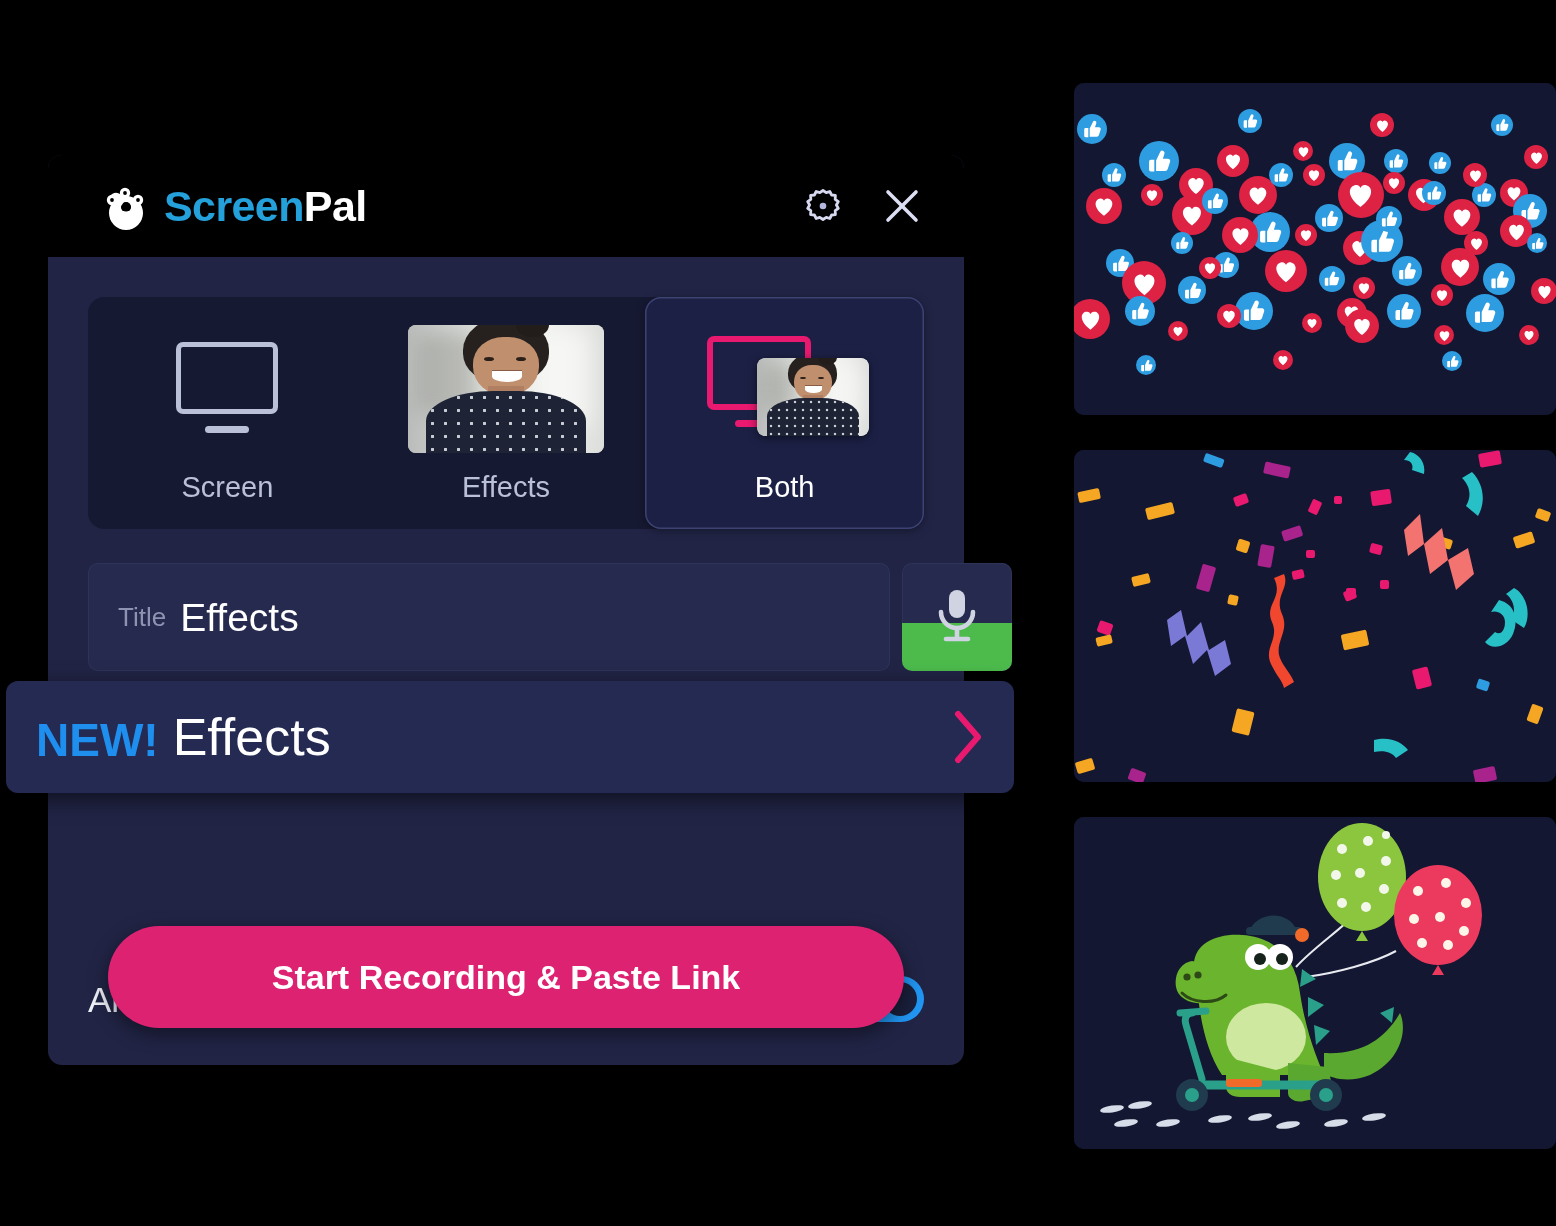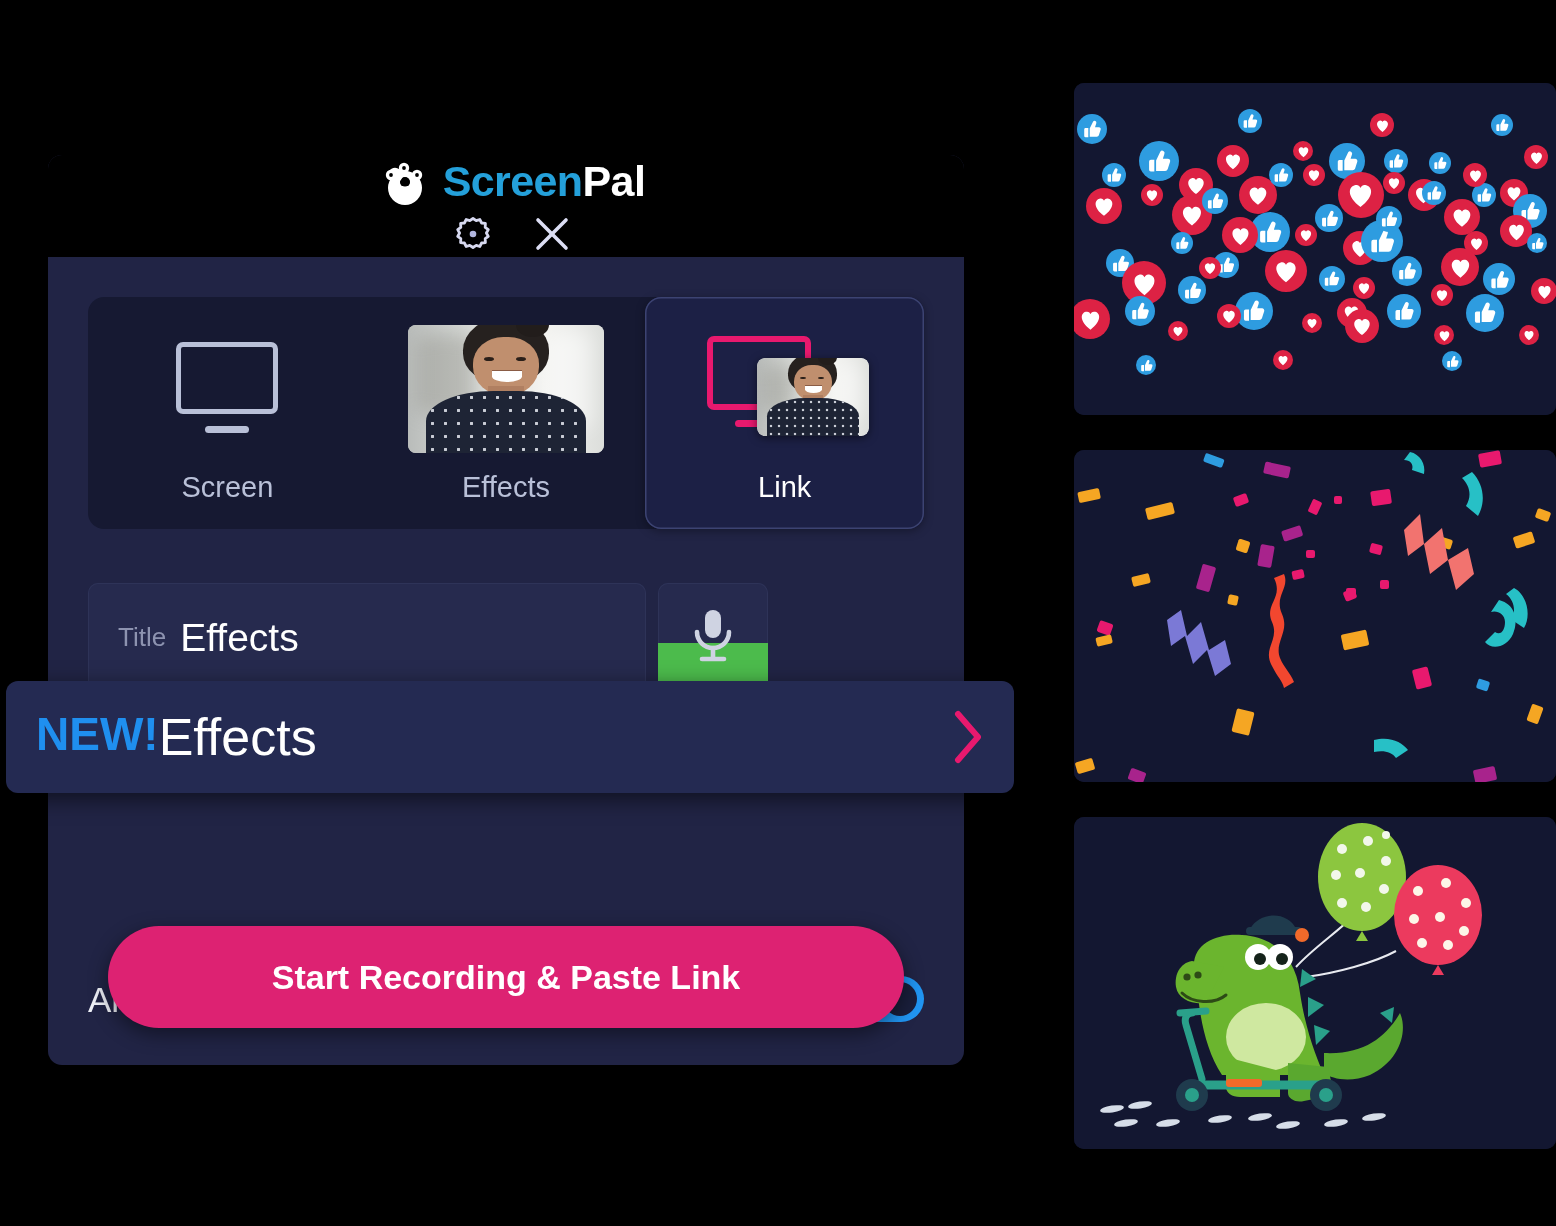--- a/index.html
+++ b/index.html
@@ -13,21 +13,20 @@
   #recorder-panel{
     position:absolute; left:48px; top:155px; width:916px; height:910px;
     background:#212445; border-radius:14px;
     box-shadow:0 14px 46px rgba(0,0,0,.75);
   }
   #panel-header{
     height:102px; background:#000000;
     border-radius:14px 14px 0 0;
     display:flex; align-items:center; justify-content:space-between;
     padding:0 40px 0 52px;
-    flex-direction:column;
   }
   .logo-wrap{ display:flex; align-items:center; gap:12px; }
   .logo-mark{ width:52px; height:52px; position:relative; }
   .logo-text{ font-size:43px; font-weight:bold; letter-spacing:-.6px; line-height:1; }
   .logo-text .s1{ color:#24a0da; }
   .logo-text .s2{ color:#ffffff; }
   .hdr-btns{ display:flex; align-items:center; gap:34px; }
   .hdr-btn{ cursor:pointer; display:flex; align-items:center; justify-content:center; }
 
   
@@ -117,21 +116,21 @@
     background:#e8196e; border-radius:4px;
   }
   .both-art .pip{
     position:absolute; right:0; top:28px; width:112px; height:78px;
     border-radius:8px; overflow:hidden;
     box-shadow:0 2px 8px rgba(0,0,0,.5);
   }
 
   
   #title-row{
-    position:absolute; left:40px; top:428px; width:680px; height:108px;
+    position:absolute; left:40px; top:408px; width:924px; height:108px;
     display:flex; gap:12px;
   }
   #title-field{
     flex:1; background:#262a4e; border-radius:10px;
     display:flex; align-items:center; gap:14px; padding:0 30px;
     box-shadow:inset 0 0 0 1px #2e3358;
     cursor:text;
   }
   #title-label{ font-size:26px; color:#8d93b0; line-height:1; }
   #title-value{ font-size:39px; color:#ffffff; line-height:1; }
@@ -149,21 +148,21 @@
 
   
   #effects-banner{
     position:absolute; left:6px; top:681px; width:1008px; height:112px;
     background:#242a52; border-radius:12px;
     display:flex; align-items:center; justify-content:space-between;
     padding:0 26px 0 30px; cursor:pointer;
     box-shadow:0 6px 22px rgba(0,0,0,.55);
     z-index:5;
   }
-  .eff-text{ display:flex; align-items:flex-start; }
+  .eff-text{ display:flex; align-items:flex-end; gap:14px; }
   #effects-new{ font-size:46px; font-weight:bold; color:#1f8fef; line-height:1; }
   #effects-title{ font-size:52px; color:#ffffff; line-height:1; }
   #effects-chevron{ display:flex; align-items:center; }
 
   
   #gif-row{
     position:absolute; left:40px; top:808px; width:836px; height:72px;
     display:flex; align-items:center; justify-content:space-between;
   }
   .gif-left{ display:flex; align-items:center; gap:16px; }
@@ -290,21 +289,21 @@
               <div class="eye l"></div>
                 <div class="eye r"></div>
               <div class="smile"></div>
               <div class="neck"></div>
               <div class="torso"></div>
                 <div class="dots" style="background-size:8px 8px;"></div>
             </div>
           </div>
         </div>
       </div>
-      <div class="mode-label">Link</div>
+      <div class="mode-label">Both</div>
     </div>
   </div>
 
   <div id="title-row">
     <div id="title-field" title="Title">
       <span id="title-label">Title</span>
       <span id="title-value">Effects</span>
     </div>
     <div id="mic-button">
       <div id="mic-level"></div>

